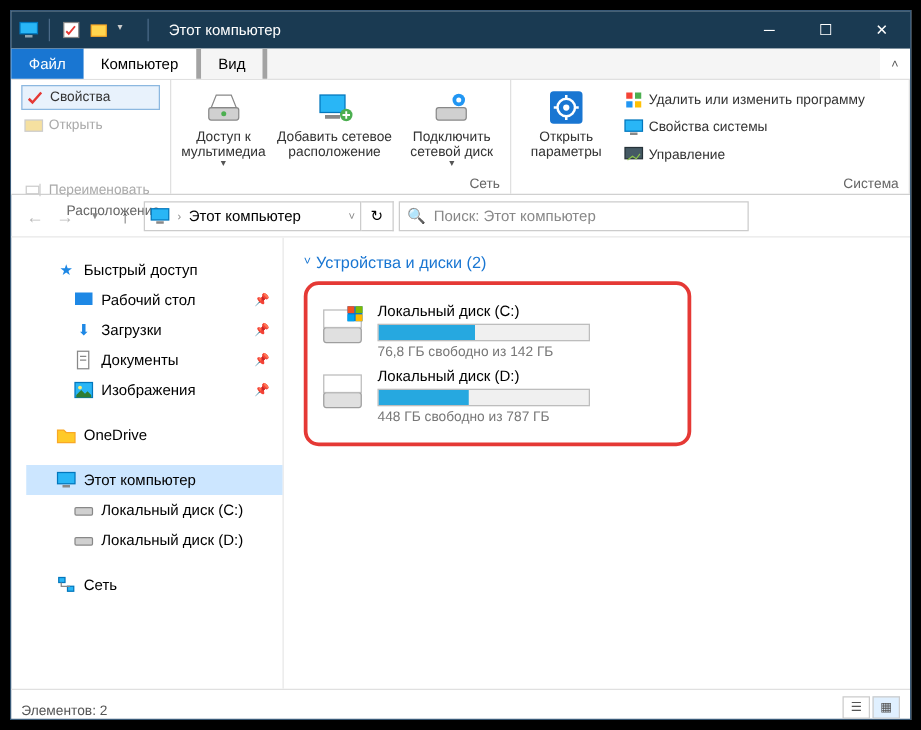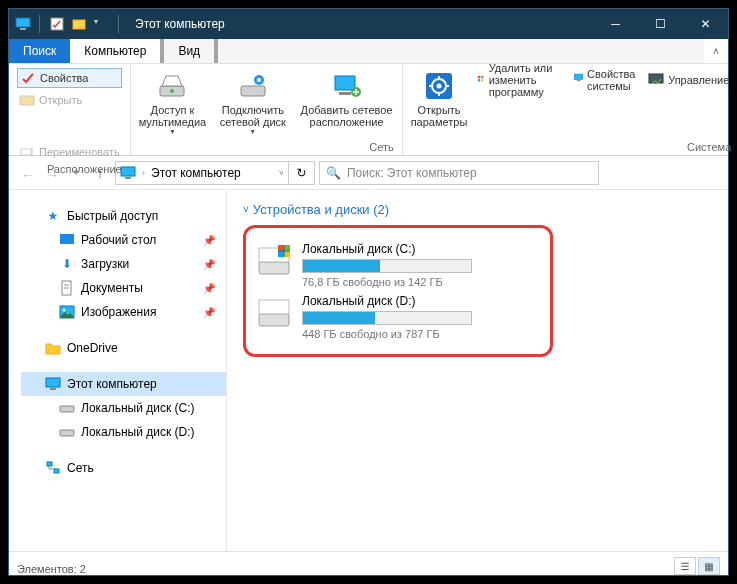--- a/index.html
+++ b/index.html
@@ -90,21 +90,21 @@
     </div>
     <span class="titlebar-text">Этот компьютер</span>
     <div class="wincontrols">
       <div>─</div>
       <div>☐</div>
       <div>✕</div>
     </div>
   </div>
 
   <div class="menubar">
-    <div class="menubar-file">Поиск</div>
+    <div class="menubar-file">Файл</div>
     <div class="menubar-tab active">Компьютер</div>
     <div class="menubar-tab">Вид</div>
     <div class="menubar-rest"></div>
     <div class="ribbon-toggle">˄</div>
   </div>
 
   <div class="ribbon">
     <div class="ribbon-group" style="width:128px;">
       <div class="ribbon-group-content" style="flex-direction:column;gap:2px;align-items:stretch;">
         <div class="ribbon-btn-small boxed">
@@ -136,41 +136,41 @@
           <span class="icon32">
               <svg viewBox="0 0 32 32">
                 <rect x="4" y="16" width="24" height="10" rx="2" fill="#d0d0d0" stroke="#888"></rect>
                 <path d="M10 6h12l4 10H6z" fill="#fff" stroke="#888"></path>
                 <circle cx="16" cy="21" r="2" fill="#4caf50"></circle>
               </svg>
             </span>
           <span>Доступ к мультимедиа</span>
           <span class="dd">▼</span>
         </div>
-        <div class="ribbon-btn-large" style="width:82px;">
-          <span class="icon32">
-              <svg viewBox="0 0 32 32">
-                <rect x="4" y="16" width="24" height="10" rx="2" fill="#d0d0d0" stroke="#888"></rect>
-                <circle cx="22" cy="10" r="5" fill="#2196f3"></circle>
-                <circle cx="22" cy="10" r="2" fill="#fff"></circle>
-              </svg>
-            </span>
-          <span>Подключить сетевой диск</span>
-          <span class="dd">▼</span>
-        </div>
         <div class="ribbon-btn-large" style="width:100px;">
           <span class="icon32">
               <svg viewBox="0 0 32 32">
                 <rect x="4" y="6" width="20" height="14" fill="#29b6f6" stroke="#0277bd"></rect>
                 <rect x="8" y="22" width="12" height="3" fill="#888"></rect>
                 <circle cx="25" cy="22" r="5" fill="#4caf50"></circle>
                 <path d="M25 19v6M22 22h6" stroke="#fff" stroke-width="1.5"></path>
               </svg>
             </span>
           <span>Добавить сетевое расположение</span>
+        </div>
+        <div class="ribbon-btn-large" style="width:82px;">
+          <span class="icon32">
+              <svg viewBox="0 0 32 32">
+                <rect x="4" y="16" width="24" height="10" rx="2" fill="#d0d0d0" stroke="#888"></rect>
+                <circle cx="22" cy="10" r="5" fill="#2196f3"></circle>
+                <circle cx="22" cy="10" r="2" fill="#fff"></circle>
+              </svg>
+            </span>
+          <span>Подключить сетевой диск</span>
+          <span class="dd">▼</span>
         </div>
       </div>
       <div class="ribbon-group-label">Сеть</div>
     </div>
 
     <div class="ribbon-group" style="flex:1;">
       <div class="ribbon-group-content">
         <div class="ribbon-btn-large" style="width:72px;">
           <span class="icon32">
               <svg viewBox="0 0 32 32">
@@ -180,21 +180,21 @@
                 <g stroke="#fff" stroke-width="2">
                   <line x1="16" y1="6" x2="16" y2="9"></line>
                   <line x1="16" y1="23" x2="16" y2="26"></line>
                   <line x1="6" y1="16" x2="9" y2="16"></line>
                   <line x1="23" y1="16" x2="26" y2="16"></line>
                 </g>
               </svg>
             </span>
           <span>Открыть параметры</span>
         </div>
-        <div style="display:flex;gap:2px;padding-top:2px;">
+        <div style="display:flex;flex-direction:column;gap:2px;padding-top:2px;">
           <div class="ribbon-btn-small">
             <span class="icon16"><svg viewBox="0 0 16 16">
                   <rect x="2" y="2" width="5" height="5" fill="#f44336"></rect>
                   <rect x="9" y="2" width="5" height="5" fill="#4caf50"></rect>
                   <rect x="2" y="9" width="5" height="5" fill="#2196f3"></rect>
                   <rect x="9" y="9" width="5" height="5" fill="#ffc107"></rect>
                 </svg></span>
             <span>Удалить или изменить программу</span>
           </div>
           <div class="ribbon-btn-small">

